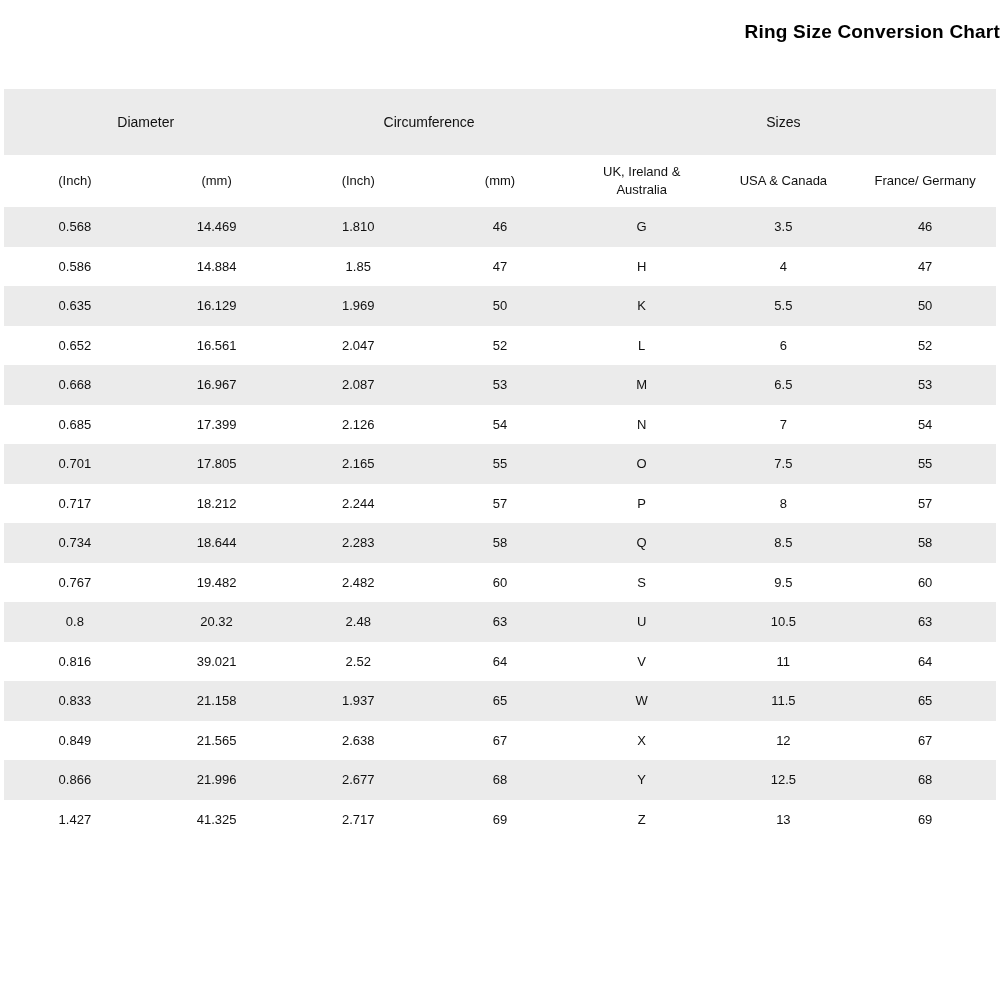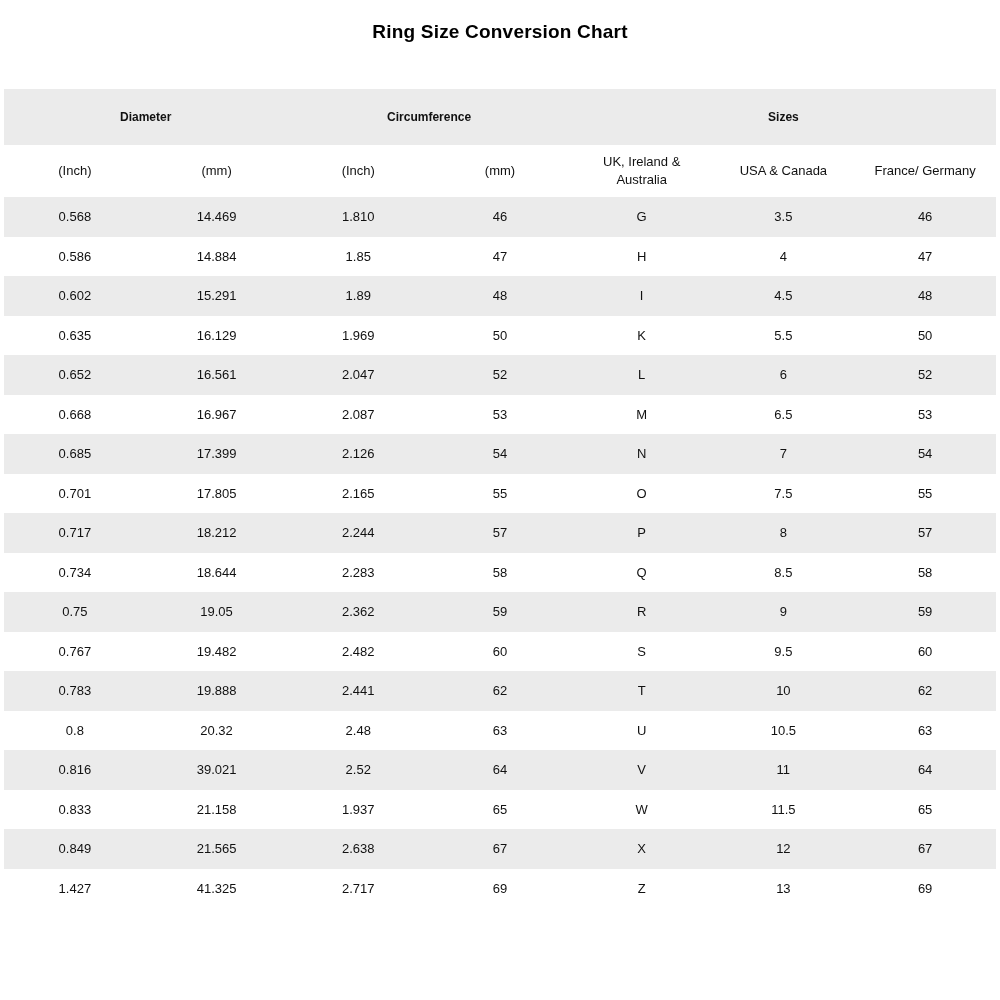--- a/index.html
+++ b/index.html
@@ -11,44 +11,44 @@
     font-family: "Liberation Sans", sans-serif;
     color: var(--text, #111111);
   }
   .page {
     width: 1000px;
     height: 1000px;
     overflow: hidden;
   }
   h1.title {
     margin: 21px 0 0 0;
-    text-align: center;
+    text-align: right;
     font-size: 19px;
     font-weight: bold;
     letter-spacing: 0.2px;
     color: #000000;
   }
   table.ring-table {
     width: 992px;
     margin: 46px 4px 0 4px;
     border-collapse: collapse;
     table-layout: fixed;
   }
   table.ring-table th,
   table.ring-table td {
     text-align: center;
     vertical-align: middle;
     padding: 0 2px;
     border: none;
   }
   tr.group-row th {
     background: var(--stripe, #ebebeb);
-    height: 56px;
-    font-size: 12px;
-    font-weight: bold;
+    height: 66px;
+    font-size: 14px;
+    font-weight: normal;
   }
   tr.sub-row th {
     background: #ffffff;
     height: 52px;
     font-size: 13px;
     font-weight: normal;
     white-space: pre-line;
     line-height: 1.35;
   }
   tbody.data-body td {
@@ -109,29 +109,20 @@
         <tr>
           <td>0.586</td>
           <td>14.884</td>
           <td>1.85</td>
           <td>47</td>
           <td>H</td>
           <td>4</td>
           <td>47</td>
         </tr>
         <tr>
-          <td>0.602</td>
-          <td>15.291</td>
-          <td>1.89</td>
-          <td>48</td>
-          <td>I</td>
-          <td>4.5</td>
-          <td>48</td>
-        </tr>
-        <tr>
           <td>0.635</td>
           <td>16.129</td>
           <td>1.969</td>
           <td>50</td>
           <td>K</td>
           <td>5.5</td>
           <td>50</td>
         </tr>
         <tr>
           <td>0.652</td>
@@ -181,47 +172,29 @@
         <tr>
           <td>0.734</td>
           <td>18.644</td>
           <td>2.283</td>
           <td>58</td>
           <td>Q</td>
           <td>8.5</td>
           <td>58</td>
         </tr>
         <tr>
-          <td>0.75</td>
-          <td>19.05</td>
-          <td>2.362</td>
-          <td>59</td>
-          <td>R</td>
-          <td>9</td>
-          <td>59</td>
-        </tr>
-        <tr>
           <td>0.767</td>
           <td>19.482</td>
           <td>2.482</td>
           <td>60</td>
           <td>S</td>
           <td>9.5</td>
           <td>60</td>
         </tr>
         <tr>
-          <td>0.783</td>
-          <td>19.888</td>
-          <td>2.441</td>
-          <td>62</td>
-          <td>T</td>
-          <td>10</td>
-          <td>62</td>
-        </tr>
-        <tr>
           <td>0.8</td>
           <td>20.32</td>
           <td>2.48</td>
           <td>63</td>
           <td>U</td>
           <td>10.5</td>
           <td>63</td>
         </tr>
         <tr>
           <td>0.816</td>
@@ -244,20 +217,29 @@
         <tr>
           <td>0.849</td>
           <td>21.565</td>
           <td>2.638</td>
           <td>67</td>
           <td>X</td>
           <td>12</td>
           <td>67</td>
         </tr>
         <tr>
+          <td>0.866</td>
+          <td>21.996</td>
+          <td>2.677</td>
+          <td>68</td>
+          <td>Y</td>
+          <td>12.5</td>
+          <td>68</td>
+        </tr>
+        <tr>
           <td>1.427</td>
           <td>41.325</td>
           <td>2.717</td>
           <td>69</td>
           <td>Z</td>
           <td>13</td>
           <td>69</td>
         </tr>
       </tbody>
   </table>

